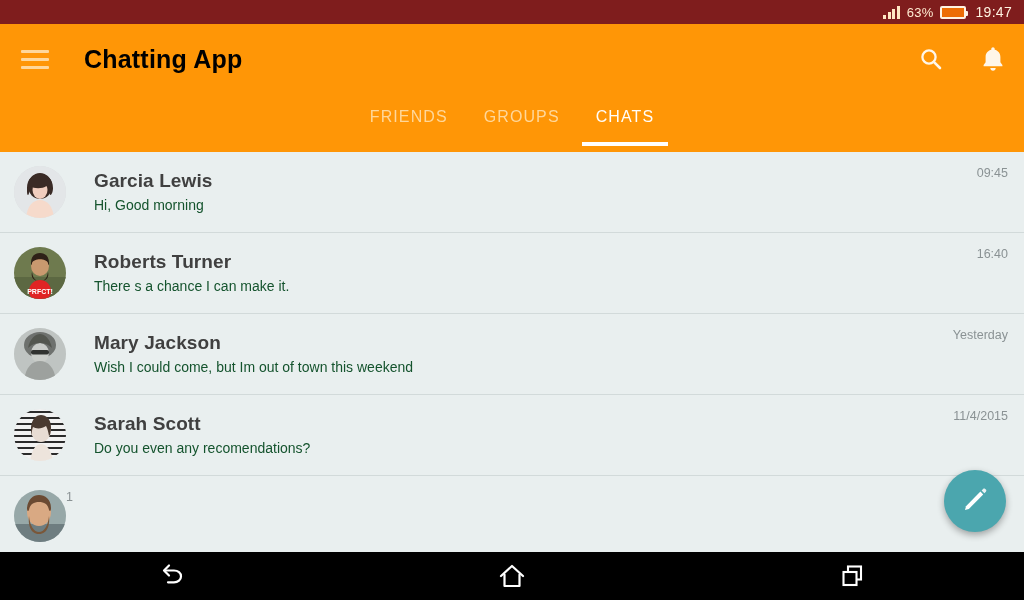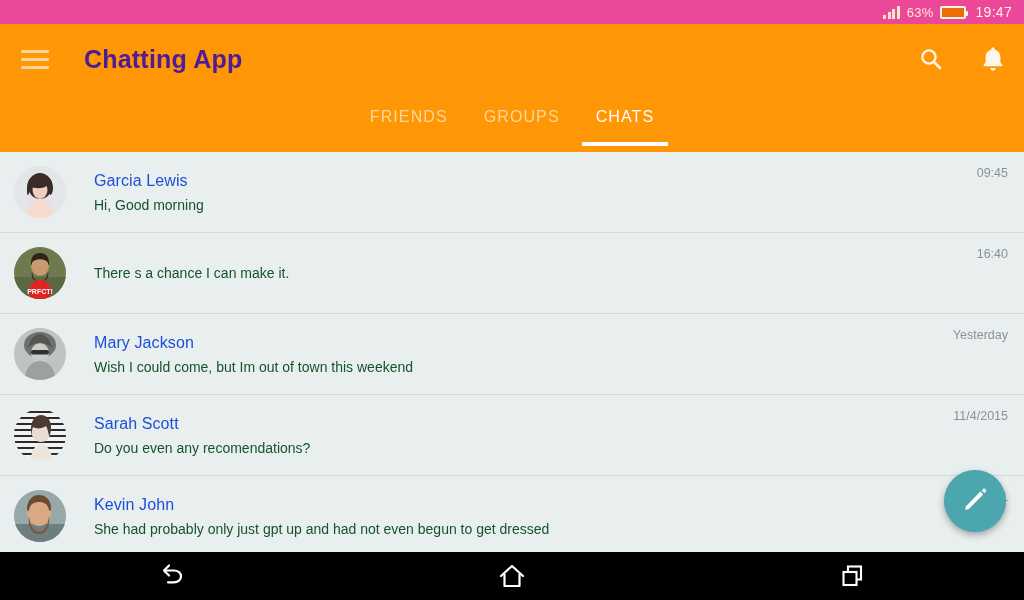--- a/index.html
+++ b/index.html
@@ -19,21 +19,21 @@
     height: 600px;
     overflow: hidden;
   }
 
   
   .status-bar {
     position: absolute;
     top: 0; left: 0;
     width: 1024px;
     height: 24px;
-    background: #ec4899;
+    background: #7f1d1d;
     display: flex;
     align-items: center;
     justify-content: flex-end;
     padding-right: 12px;
     gap: 7px;
   }
   .signal-icon {
     display: flex;
     align-items: flex-end;
     gap: 1.5px;
@@ -111,21 +111,21 @@
     display: block;
     height: 3px;
     width: 28px;
     background: #FFD79A;
     border-radius: 1px;
   }
   .app-title {
     margin-left: 27px;
     font-size: 25px;
     font-weight: bold;
-    color: #4c1d95;
+    color: #000000;
     letter-spacing: 0.2px;
   }
   .app-bar-actions {
     position: absolute;
     right: 14px;
     top: 0;
     height: 70px;
     display: flex;
     align-items: center;
     gap: 28px;
@@ -203,23 +203,23 @@
   .chat-text {
     flex: 1 1 auto;
     min-width: 0;
     margin-left: 28px;
     display: flex;
     flex-direction: column;
     justify-content: center;
     gap: 4px;
   }
   .chat-name {
-    font-size: 16px;
-    font-weight: normal;
-    color: #1d4ed8;
+    font-size: 19px;
+    font-weight: bold;
+    color: #404040;
     letter-spacing: 0.1px;
     line-height: 22px;
   }
   .chat-preview {
     font-size: 14px;
     color: #14532d;
     line-height: 18px;
     white-space: nowrap;
     overflow: hidden;
     text-overflow: ellipsis;
@@ -352,20 +352,21 @@
           <rect width="52" height="52" fill="#6E7A4E"></rect>
           <rect y="30" width="52" height="22" fill="#5C6842"></rect>
           <ellipse cx="26" cy="19" rx="9" ry="10" fill="#C9996F"></ellipse>
           <path d="M17 16c0-7 4-10 9-10s9 3 9 10c0 3-1 2-1 0-2-5-14-5-16 0 0 2-1 3-1 0z" fill="#2E2118"></path>
           <path d="M18 25c1 6 3 9 8 9s7-3 8-9c1 4 0 9-8 9s-9-5-8-9z" fill="#2E2118"></path>
           <circle cx="26" cy="44" r="11" fill="#E02424"></circle>
           <text x="26" y="47" font-size="7" font-weight="bold" fill="#FFFFFF" text-anchor="middle" font-family="sans-serif">PRFCT!</text>
         </svg>
       </div>
       <div class="chat-text">
+        <div class="chat-name">Roberts Turner</div>
         <div class="chat-preview">There s a chance I can make it.</div>
       </div>
       <div class="chat-time">16:40</div>
     </div>
 
     <div class="chat-row">
       <div class="avatar">
         <svg viewBox="0 0 52 52">
           <rect width="52" height="52" fill="#BFC4C2"></rect>
           <ellipse cx="26" cy="17" rx="16" ry="13" fill="#6E716E"></ellipse>
@@ -411,24 +412,20 @@
     <div class="chat-row">
       <div class="avatar">
         <svg viewBox="0 0 52 52">
           <rect width="52" height="52" fill="#97A8A8"></rect>
           <rect y="34" width="52" height="18" fill="#6E7D80"></rect>
           <ellipse cx="25" cy="22" rx="12" ry="14" fill="#D9A983"></ellipse>
           <path d="M13 18c1-9 6-13 12-13s12 4 12 13c0 3-1 4-2 2-1-6-5-8-10-8s-9 2-10 8c-1 2-2 1-2-2z" fill="#6B4A32"></path>
           <path d="M15 26c1 10 5 16 10 16s9-6 10-16c1 8-1 18-10 18s-11-10-10-18z" fill="#7A5739"></path>
         </svg>
       </div>
-      <div class="chat-text">
-        <div class="chat-name">Kevin John</div>
-        <div class="chat-preview">She had probably only just gpt up and had not even begun to get dressed</div>
-      </div>
       <div class="chat-time">1</div>
     </div>
 
   </div>
 
   <div class="fab">
     <span>
       <svg width="28" height="28" viewBox="0 0 28 28" fill="none">
         <path d="M5 21.2l-1 3.8 3.8-1L22.2 9.4l-2.8-2.8z" fill="#FFFFFF"></path>
         <path d="M20.6 5.4l2.8 2.8 1.5-1.5c0.6-0.6 0.6-1.5 0-2.1l-0.7-0.7c-0.6-0.6-1.5-0.6-2.1 0z" fill="#E8F2F3"></path>

